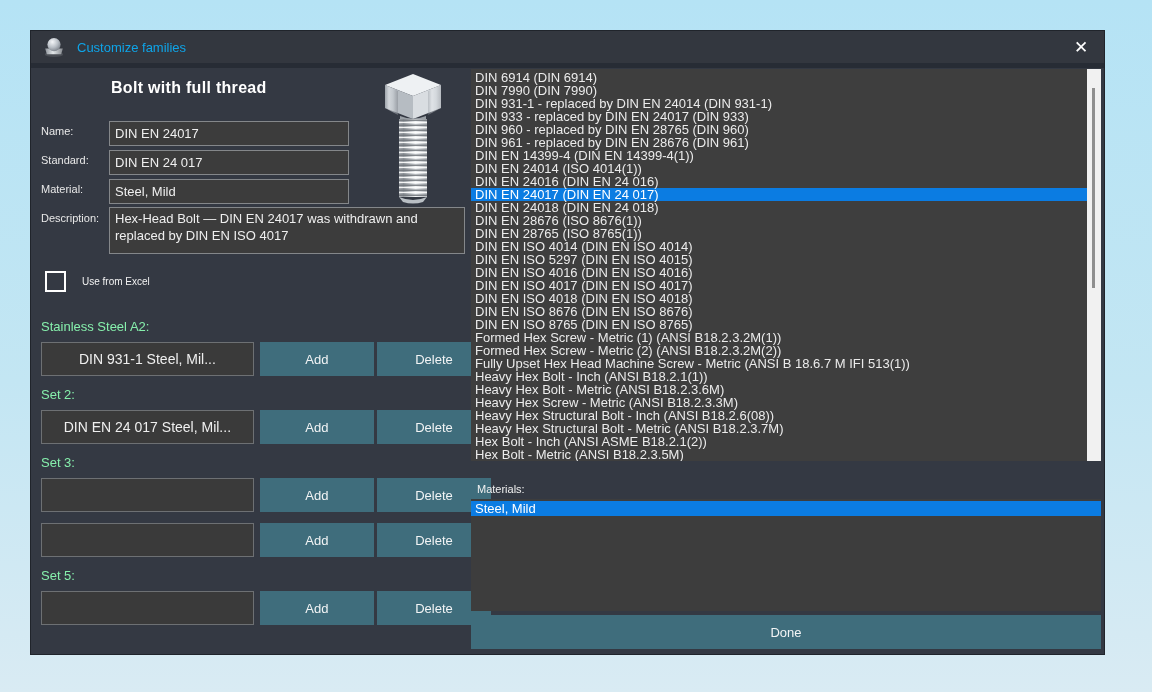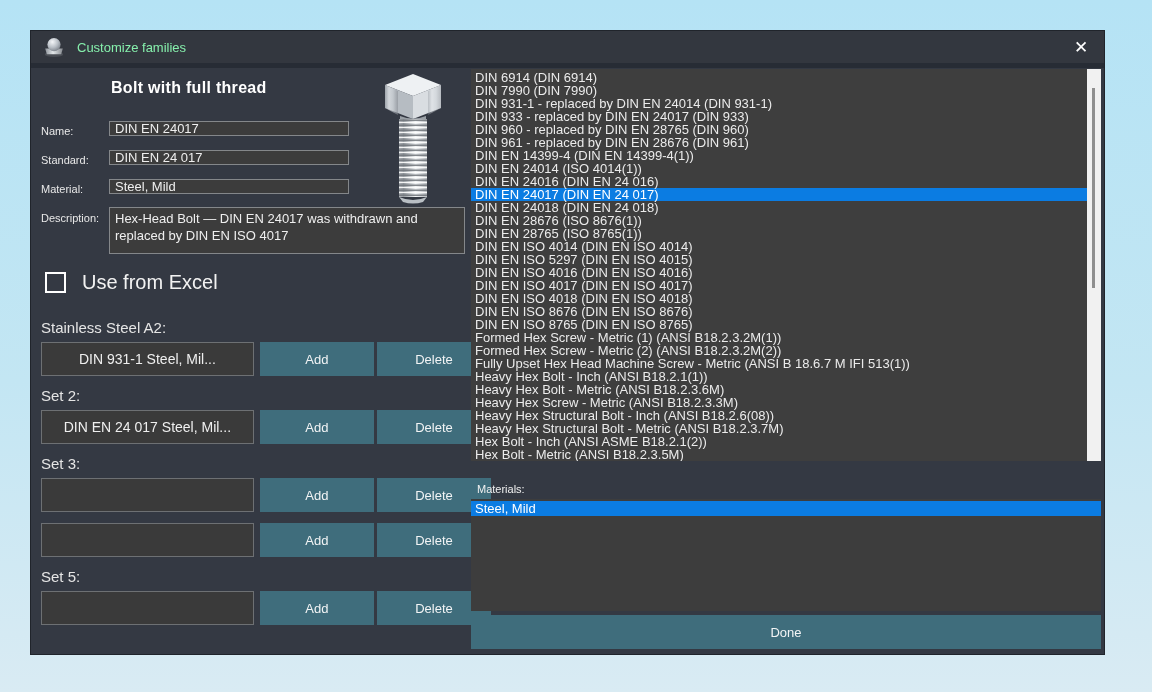--- a/index.html
+++ b/index.html
@@ -10,43 +10,43 @@
     position:relative; color:#eceff1;
   }
   .dialog {
     position:absolute; left:30px; top:30px; width:1075px; height:625px;
     background:#343943; border:1px solid #20242b;
   }
   
   .titlebar { position:absolute; left:0; top:0; right:0; height:32px; background:#33373f; display:flex; align-items:center; }
   .titlebar-sep { position:absolute; left:0; top:32px; right:0; height:5px; background:#272c35; }
   .app-icon { margin-left:12px; width:22px; height:22px; flex:0 0 auto; }
-  .title-text { margin-left:12px; font-size:13px; color:#86efac; }
+  .title-text { margin-left:12px; font-size:13px; color:#0ea5e9; }
   .close-btn { position:absolute; right:10px; top:5px; width:26px; height:22px; display:flex; align-items:center; justify-content:center;
                color:#ffffff; font-size:17px; cursor:pointer; }
   
   .heading { position:absolute; left:80px; top:48px; font-size:16px; font-weight:bold; color:#ffffff; letter-spacing:.3px; }
   .bolt-img { position:absolute; left:342px; top:38px; width:80px; height:140px; }
   .form-label { position:absolute; left:10px; width:68px; font-size:11px; color:#e8e8e8; }
   .form-input {
-    position:absolute; left:78px; height:15px; width:240px;
+    position:absolute; left:78px; height:25px; width:240px;
     background:#3c3c3c; border:1px solid #84878a; color:#efefef;
     font-family:"Liberation Sans",sans-serif; font-size:13px; padding:0 5px; outline:none;
   }
   .form-textarea {
     position:absolute; left:78px; top:176px; width:356px; height:47px;
     background:#3c3c3c; border:1px solid #84878a; color:#efefef;
     font-family:"Liberation Sans",sans-serif; font-size:13px; line-height:17px; padding:2px 5px;
     resize:none; outline:none; overflow:hidden;
   }
   .excel-row { position:absolute; left:14px; top:240px; display:flex; align-items:center; }
   .checkbox { width:21px; height:21px; border:2px solid #ffffff; background:transparent; cursor:pointer; }
-  .excel-label { margin-left:16px; font-size:20px; color:#f2f2f2; }
+  .excel-label { margin-left:16px; font-size:10px; color:#f2f2f2; }
   .sets { position:absolute; left:10px; top:288px; width:450px; }
-  .set-label { font-size:15px; color:#e5e5e5; height:17px; margin-bottom:6px; }
+  .set-label { font-size:13px; color:#86efac; height:17px; margin-bottom:6px; }
   .set-row { display:flex; height:34px; margin-bottom:11px; }
   .set-field {
     width:220px; height:34px; background:#3a3a3a; border:1px solid #6d7073;
     color:#efefef; font-family:"Liberation Sans",sans-serif; font-size:14px; text-align:center; outline:none;
   }
   .btn {
     border:none; color:#f2f4f5; background:#3f6d7c; font-family:"Liberation Sans",sans-serif;
     font-size:13px; cursor:pointer;
   }
   .set-row .btn { width:118px; height:34px; }

